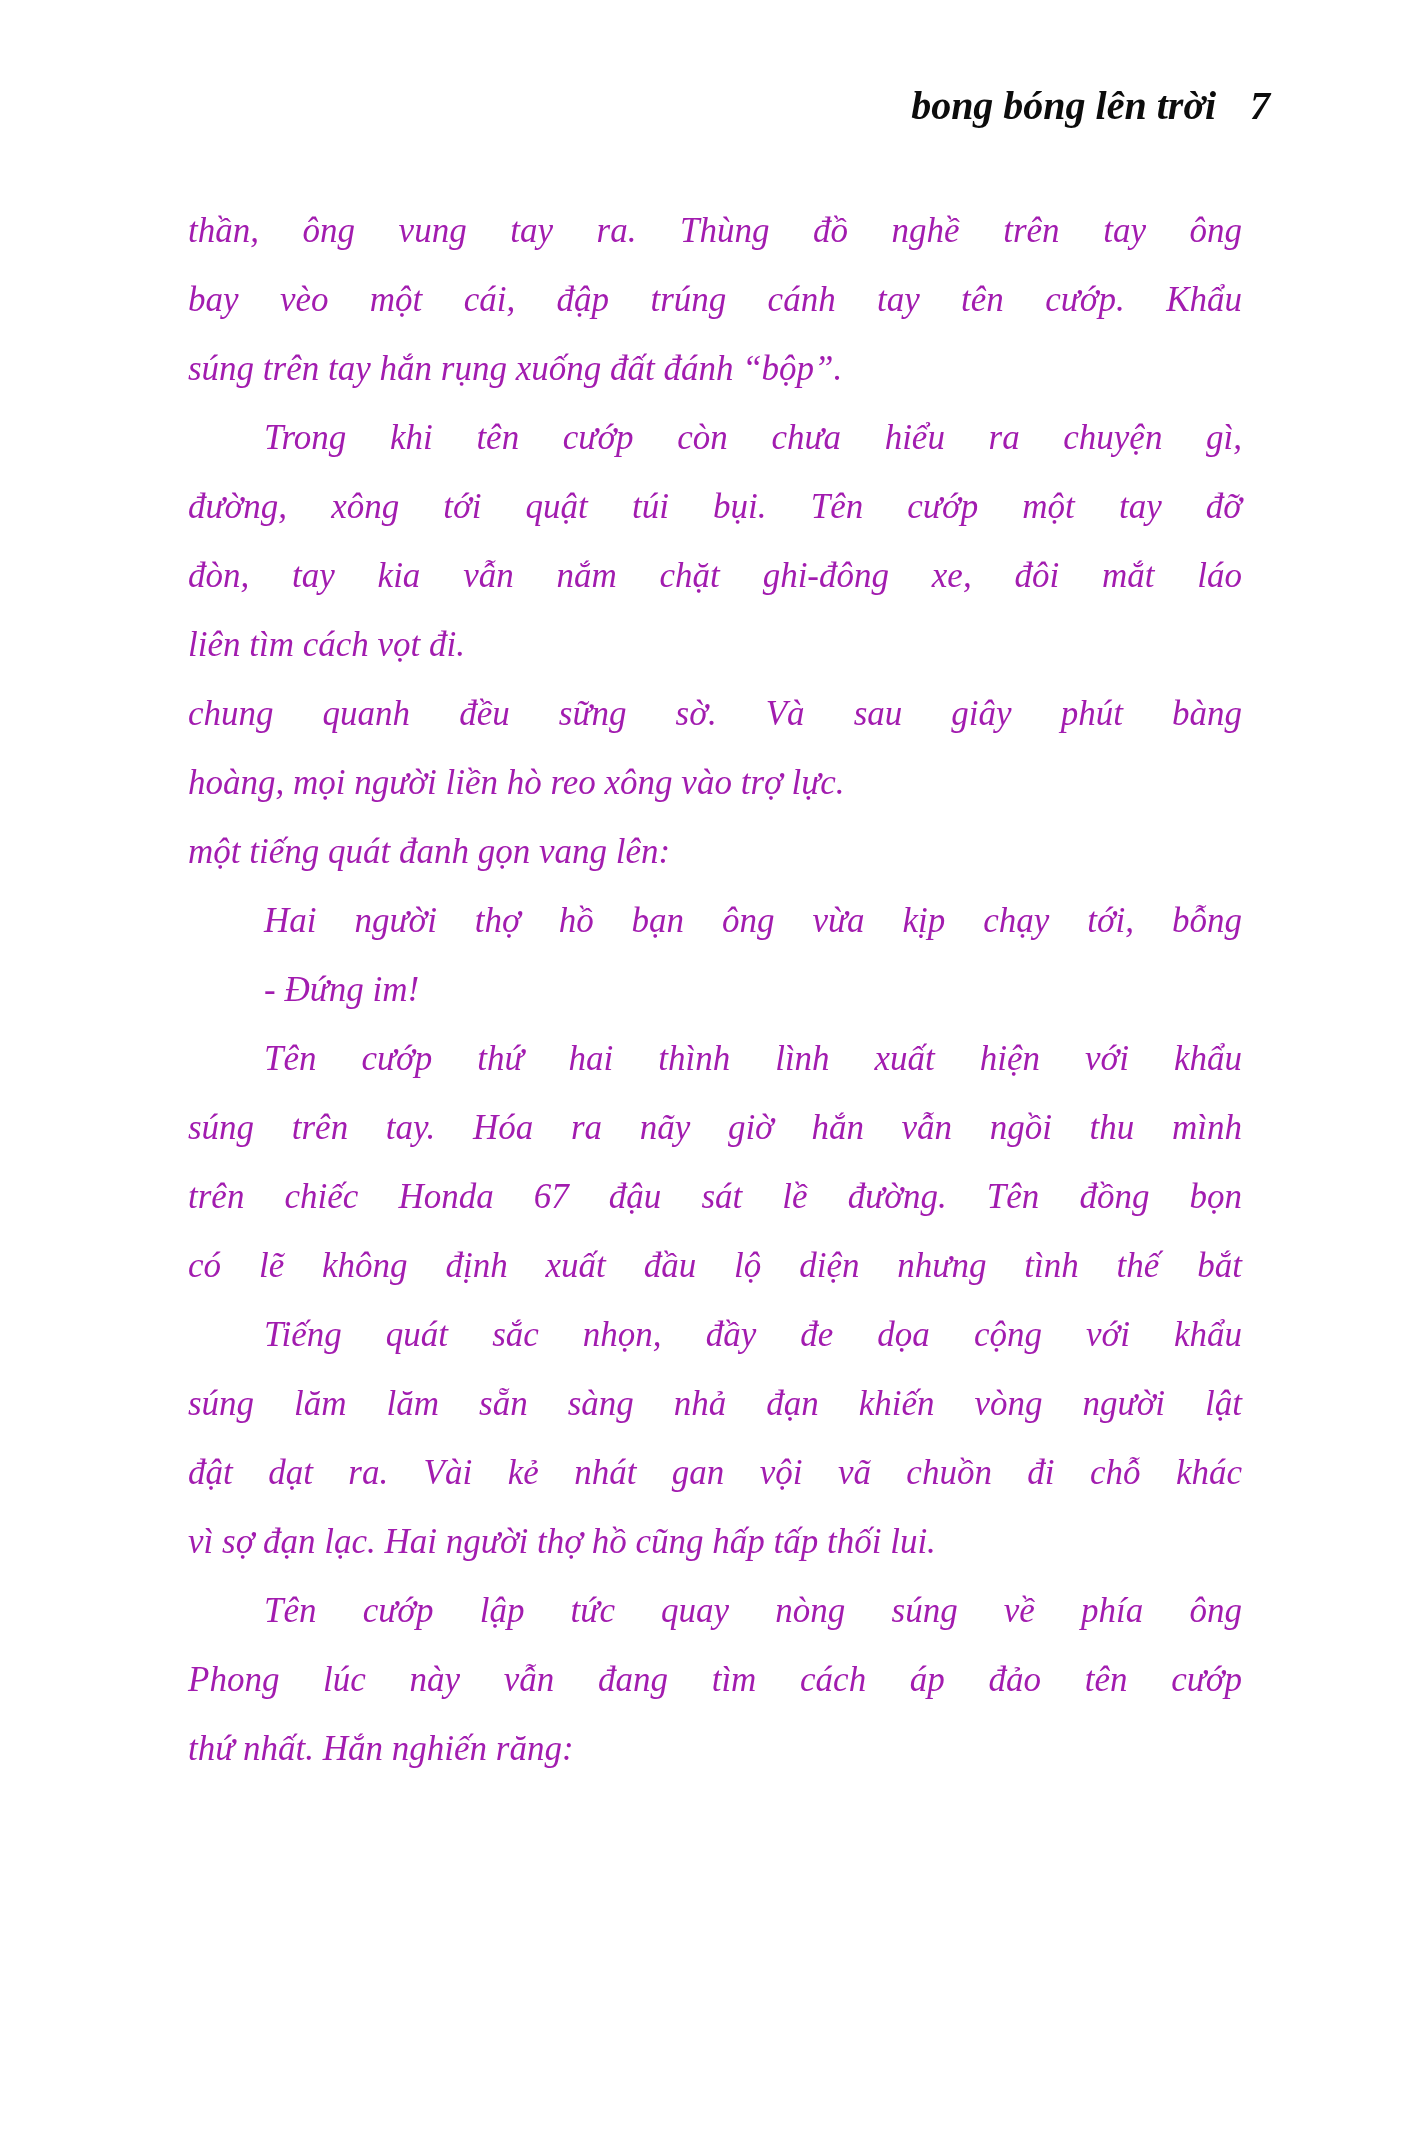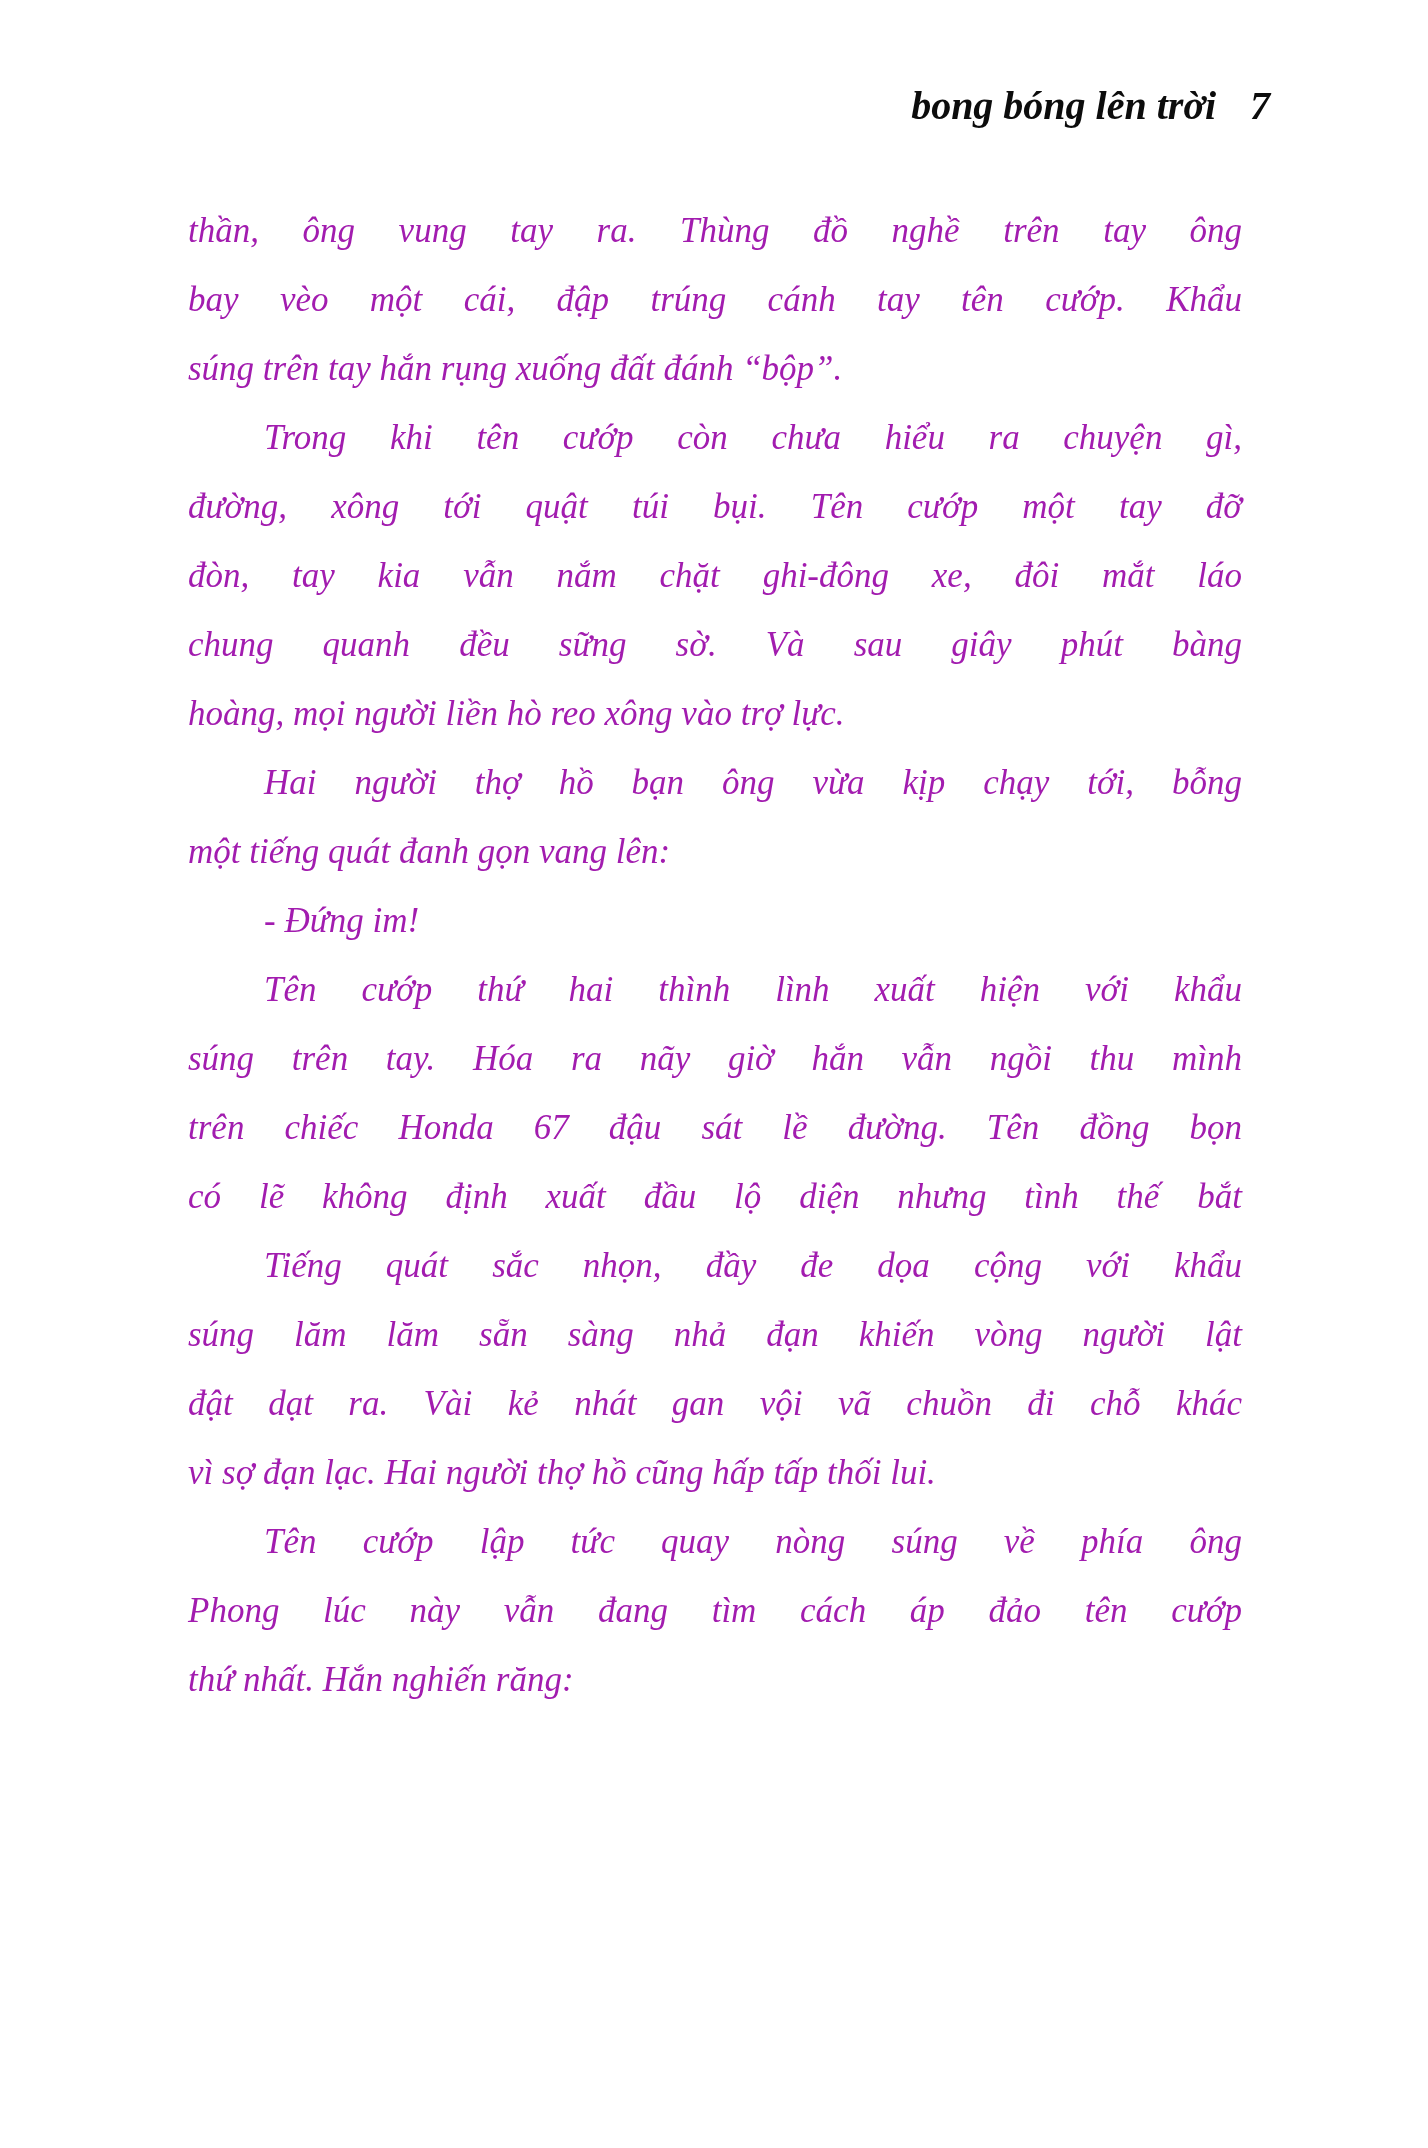--- a/index.html
+++ b/index.html
@@ -66,24 +66,25 @@
     <span>7</span>
   </div>
 
   <div class="body-text">
     <div class="line j">thần, ông vung tay ra. Thùng đồ nghề trên tay ông</div>
     <div class="line j">bay vèo một cái, đập trúng cánh tay tên cướp. Khẩu</div>
     <div class="line">súng trên tay hắn rụng xuống đất đánh “bộp”.</div>
     <div class="line indent j">Trong khi tên cướp còn chưa hiểu ra chuyện gì,</div>
     <div class="line j">đường, xông tới quật túi bụi. Tên cướp một tay đỡ</div>
     <div class="line j">đòn, tay kia vẫn nắm chặt ghi-đông xe, đôi mắt láo</div>
+    <div class="line">liên tìm cách vọt đi.</div>
     <div class="line j">chung quanh đều sững sờ. Và sau giây phút bàng</div>
     <div class="line">hoàng, mọi người liền hò reo xông vào trợ lực.</div>
+    <div class="line">một tiếng quát đanh gọn vang lên:</div>
     <div class="line indent j">Hai người thợ hồ bạn ông vừa kịp chạy tới, bỗng</div>
-    <div class="line">một tiếng quát đanh gọn vang lên:</div>
     <div class="line indent">- Đứng im!</div>
     <div class="line indent j">Tên cướp thứ hai thình lình xuất hiện với khẩu</div>
     <div class="line j">súng trên tay. Hóa ra nãy giờ hắn vẫn ngồi thu mình</div>
     <div class="line j">trên chiếc Honda 67 đậu sát lề đường. Tên đồng bọn</div>
     <div class="line j">có lẽ không định xuất đầu lộ diện nhưng tình thế bắt</div>
     <div class="line indent j">Tiếng quát sắc nhọn, đầy đe dọa cộng với khẩu</div>
     <div class="line j">súng lăm lăm sẵn sàng nhả đạn khiến vòng người lật</div>
     <div class="line j">đật dạt ra. Vài kẻ nhát gan vội vã chuồn đi chỗ khác</div>
     <div class="line">vì sợ đạn lạc. Hai người thợ hồ cũng hấp tấp thối lui.</div>
     <div class="line indent j">Tên cướp lập tức quay nòng súng về phía ông</div>

